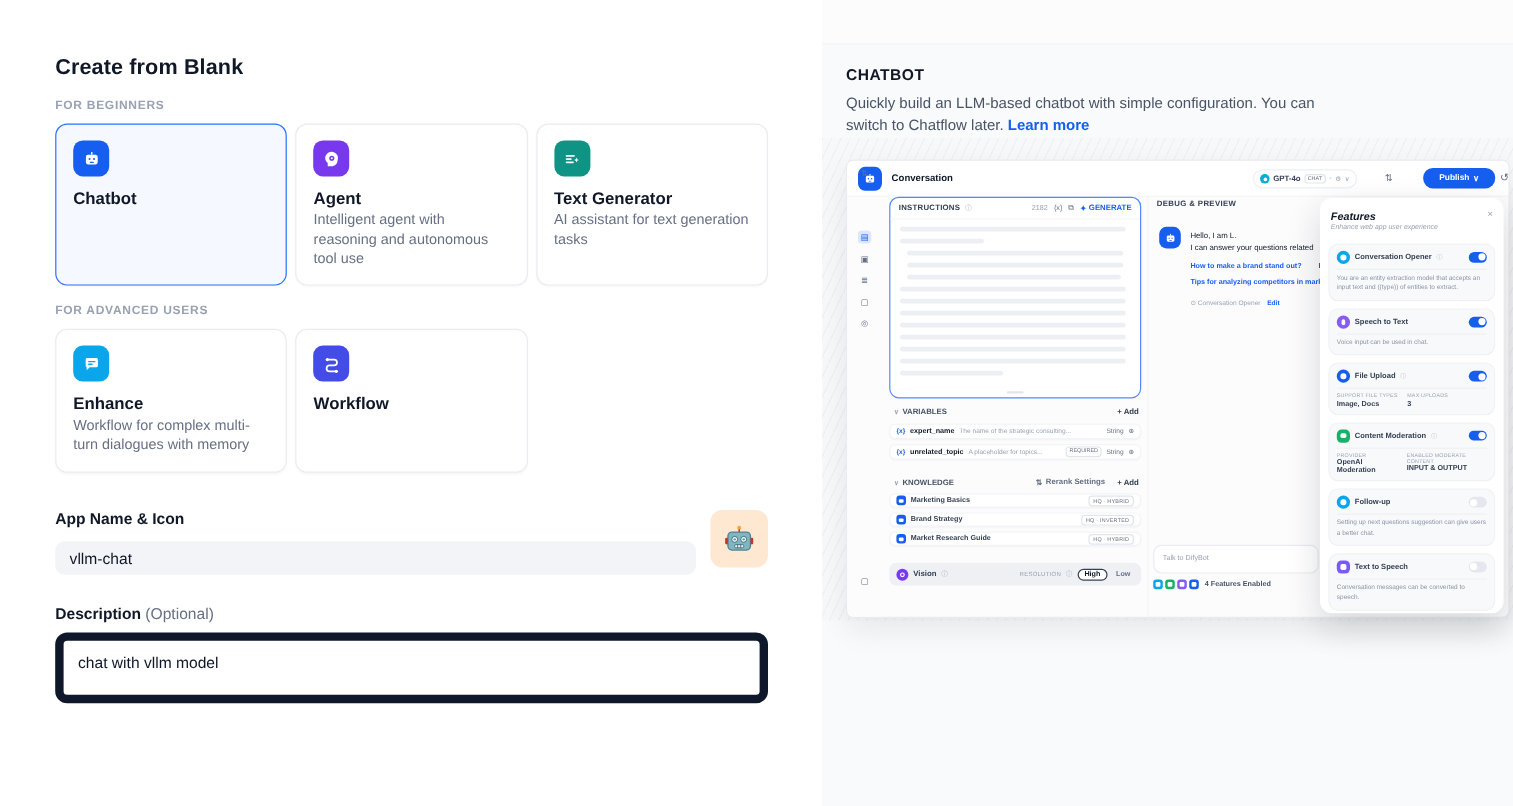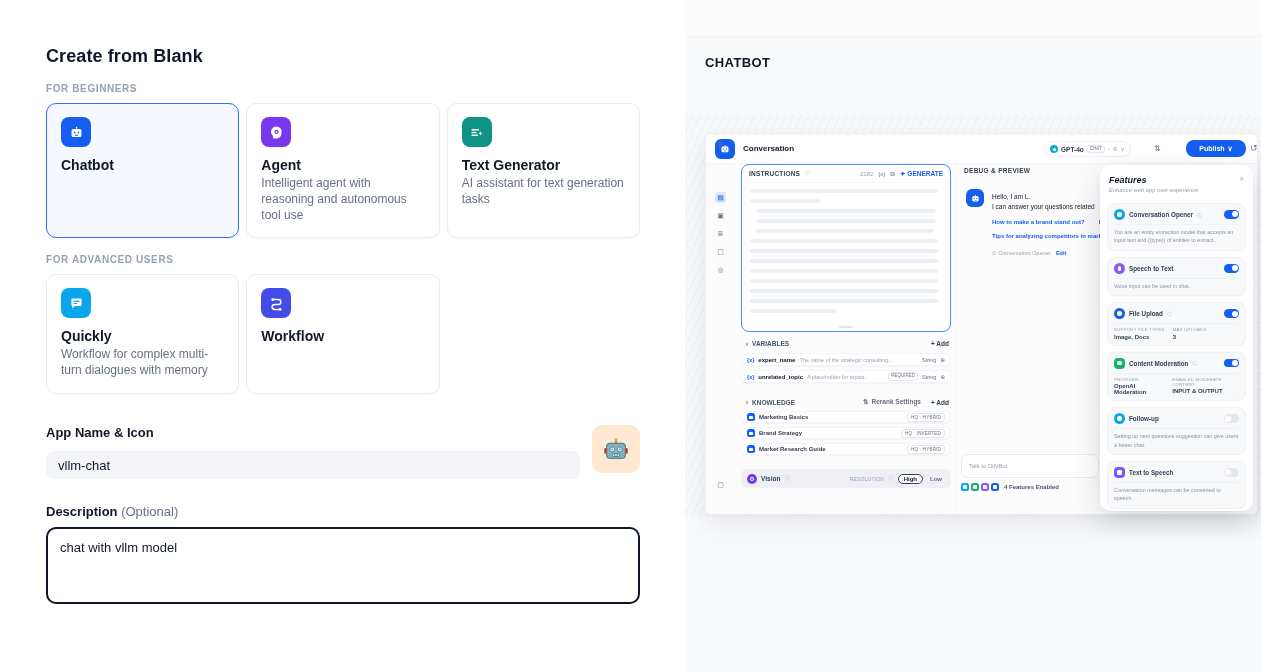--- a/index.html
+++ b/index.html
@@ -30,21 +30,21 @@
   .field-label { font-size:13px; font-weight:700; }
   .field-label .opt { font-weight:400; color:#667085; }
   .name-input {
     margin-top:11px; width:100%; height:28px; border:none; outline:none; background:#f2f4f7;
     border-radius:8px; padding:0 12px; font-size:13px; color:#101828; font-family:inherit;
   }
   .app-icon-btn { width:48px; height:48px; border-radius:10px; background:#ffe8d1; display:flex; align-items:center; justify-content:center; cursor:pointer; }
   .app-icon-btn svg { width:30px; height:30px; }
   .desc-label { margin-top:25px; }
   .desc-area {
-    margin-top:8px; width:594px; height:77px; border:2px solid #0f172a; border-radius:10px;
+    margin-top:8px; width:594px; height:59px; border:7px solid #0f172a; border-radius:10px;
     padding:10px 12px; font-size:13px; color:#101828; font-family:inherit; resize:none; outline:none; line-height:1.4; background:#fff;
   }
   
   .right { flex:1; background:#f9fafb; position:relative; }
   .right-topstrip { height:37px; background:#fcfcfd; border-bottom:1px solid #f2f4f7; }
   .right-body { padding:18px 20px 0; }
   .rp-heading { font-size:13px; font-weight:700; letter-spacing:.4px; color:#101828; }
   .rp-desc { margin-top:7px; font-size:12.5px; color:#495466; line-height:1.45; width:405px; }
   .rp-desc .learn { color:#155eef; font-weight:600; cursor:pointer; }
   .band {
@@ -197,21 +197,21 @@
   <div class="group-label">FOR ADVANCED USERS</div>
   <div class="cards">
     <div class="card">
       <div class="card-icon ci-chatflow">
         <svg viewBox="0 0 20 20">
             <path fill="#fff" d="M4 5.5C4 4.7 4.7 4 5.5 4h9c.8 0 1.5.7 1.5 1.5v6c0 .8-.7 1.5-1.5 1.5H8l-3 3v-3h.5C4.7 13 4 12.3 4 11.5z"></path>
             <rect x="6.3" y="6.8" width="7.4" height="1.3" rx=".65" fill="#0ba5ec"></rect>
             <rect x="6.3" y="9.4" width="4.6" height="1.3" rx=".65" fill="#0ba5ec"></rect>
           </svg>
       </div>
-      <div class="card-title">Quickly</div>
+      <div class="card-title">Enhance</div>
       <div class="card-desc">Workflow for complex multi-turn dialogues with memory</div>
     </div>
     <div class="card">
       <div class="card-icon ci-workflow">
         <svg viewBox="0 0 20 20">
             <path d="M6.2 5.4h6a2.9 2.9 0 0 1 0 5.8h-4.4a2.9 2.9 0 0 0 0 5.8h6" stroke="#fff" stroke-width="1.7" fill="none" stroke-linecap="round"></path>
             <circle cx="5.6" cy="5.4" r="1.6" fill="#fff"></circle>
             <circle cx="14.4" cy="17" r="1.6" fill="#fff"></circle>
           </svg>
       </div>
@@ -249,20 +249,24 @@
   </div>
   <textarea class="desc-area" style="">chat with vllm model</textarea>
 
   
 </div>
 
 <div class="right">
   <div class="right-topstrip"></div>
   <div class="right-body">
     <div class="rp-heading">CHATBOT</div>
+    <div class="rp-desc">
+      <span>Quickly build an LLM-based chatbot with simple configuration. You can switch to Chatflow later.</span>
+      <span class="learn">Learn more</span>
+    </div>
   </div>
 
   <div class="band">
 
     <div class="shot">
       <div class="shot-topbar">
         <div class="mini-appicon">
           <svg viewBox="0 0 20 20">
               <path fill="#fff" d="M10 3.2c.5 0 .9.4.9.9 0 .3-.2.6-.4.7v1.1h3.2c1.2 0 2.1 1 2.1 2.1v5.2c0 1.2-1 2.1-2.1 2.1H6.3c-1.2 0-2.1-1-2.1-2.1V8c0-1.2 1-2.1 2.1-2.1h3.2v-1.1c-.3-.2-.4-.4-.4-.7 0-.5.4-.9.9-.9z"></path>
               <circle cx="7.8" cy="10" r="1" fill="#155eef"></circle>

